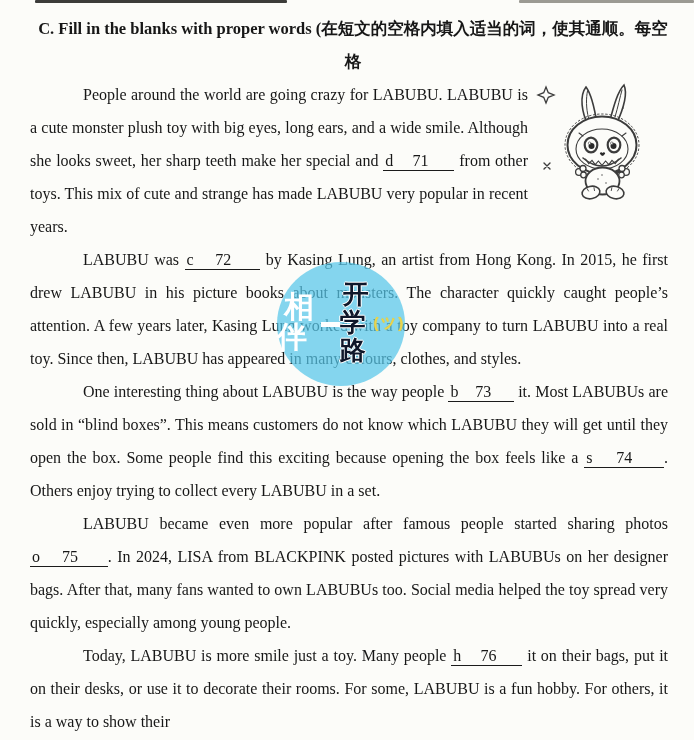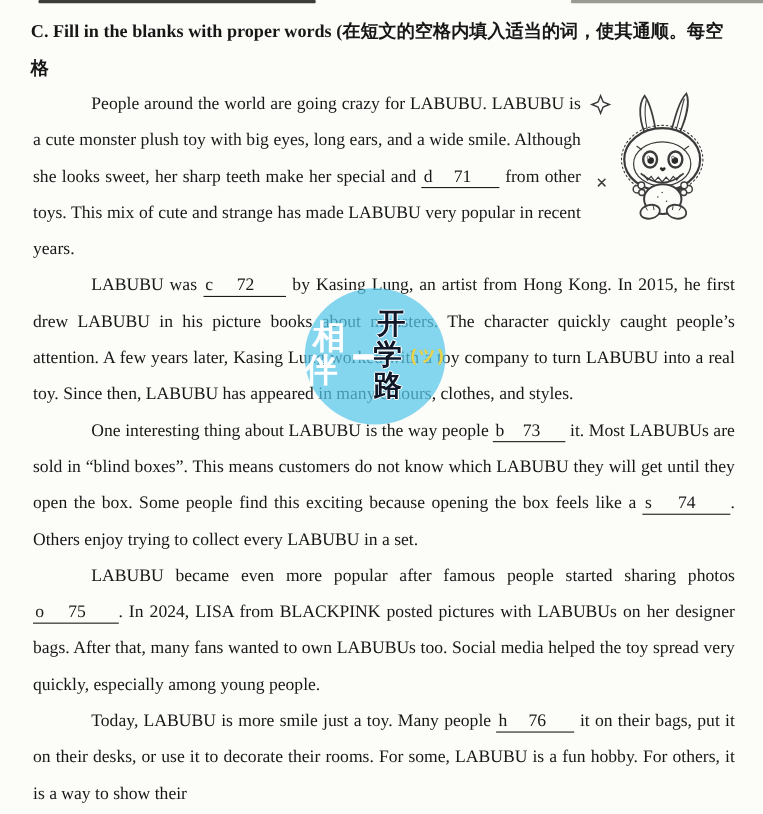--- a/index.html
+++ b/index.html
@@ -4,22 +4,22 @@
 <style>
   html,body{margin:0;padding:0;}
   body{
     width:694px;height:740px;position:relative;overflow:hidden;
     background:#fcfcf9;color:#171717;
     font-family:"Liberation Serif","DejaVu Serif",serif;
   }
   .artifact{position:absolute;top:0;height:3px;background:#3c3c3a;border-radius:1px;}
   .artifact.right{background:#9b9a93;}
   .header{
-    padding:12px 26px 0 28px;
-    font-weight:bold;font-size:16.5px;line-height:33px;
+    padding:12px 26px 0 38px;
+    font-weight:bold;font-size:16.5px;line-height:33px;text-align:center;
   }
   .header .line2{padding-left:28px;}
   .passage{
     padding:0 26px 0 30px;
     font-size:16px;line-height:33px;text-align:justify;
   }
   .para{margin:0;text-indent:53px;}
   .blank{
     border-bottom:1.5px solid #1b1b1b;
     padding:0 2px 1px 2px;white-space:nowrap;

